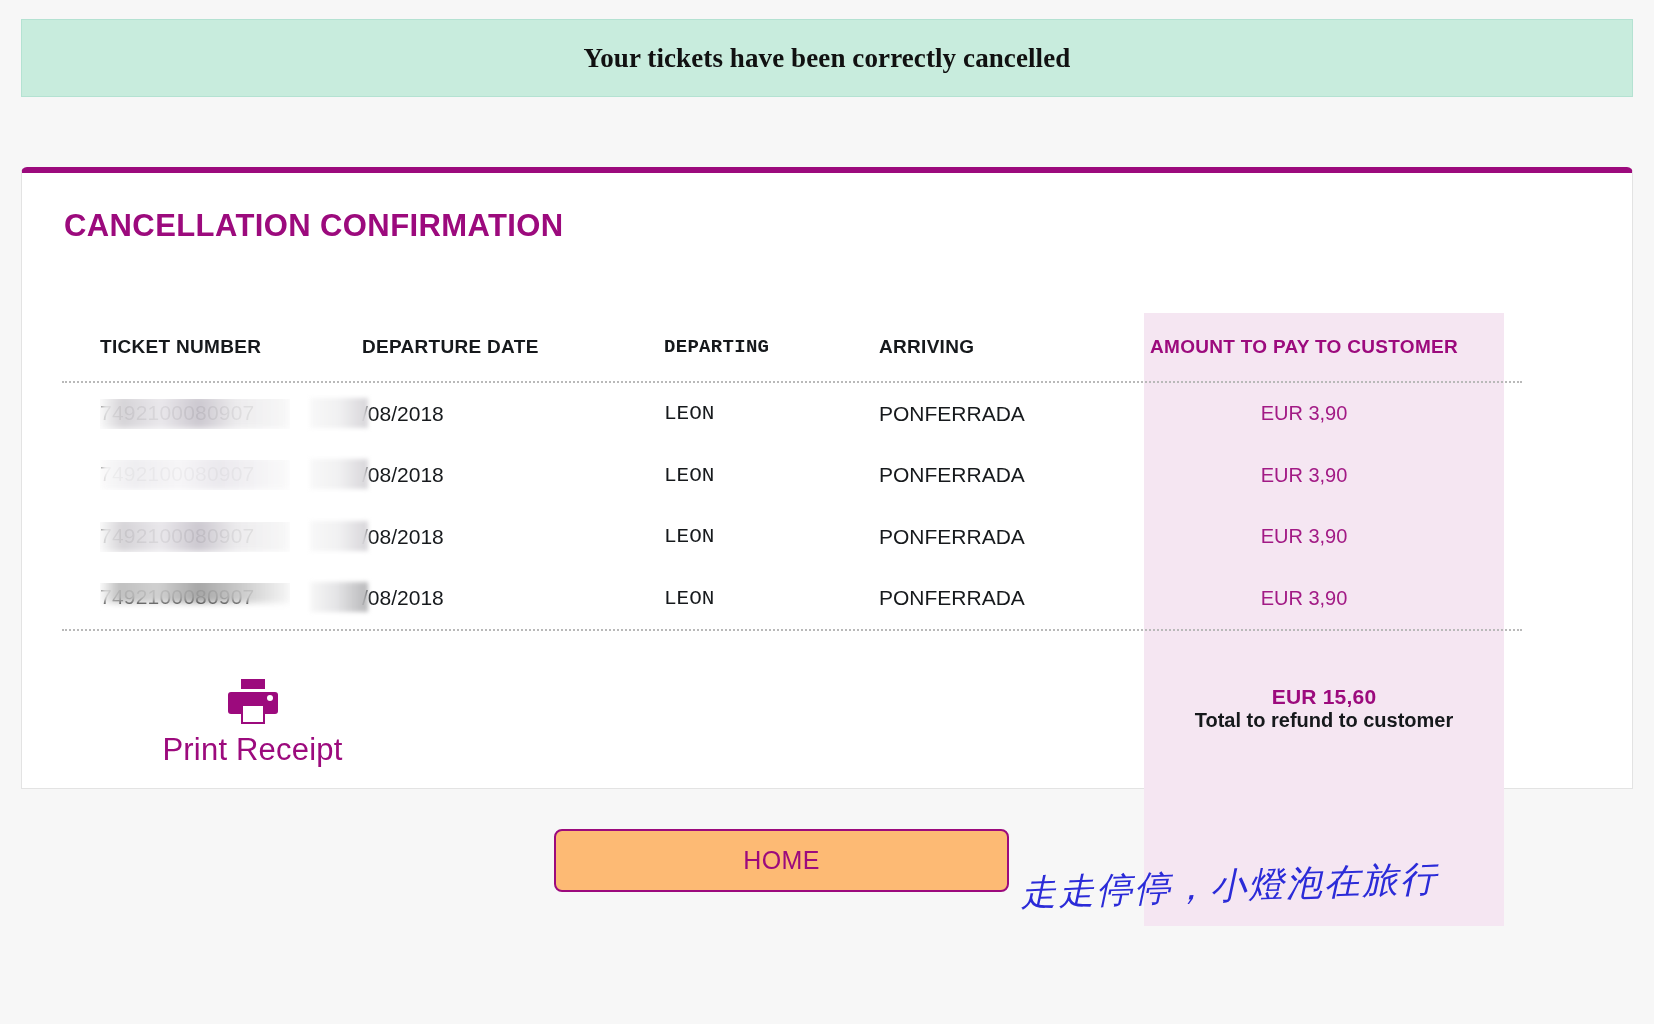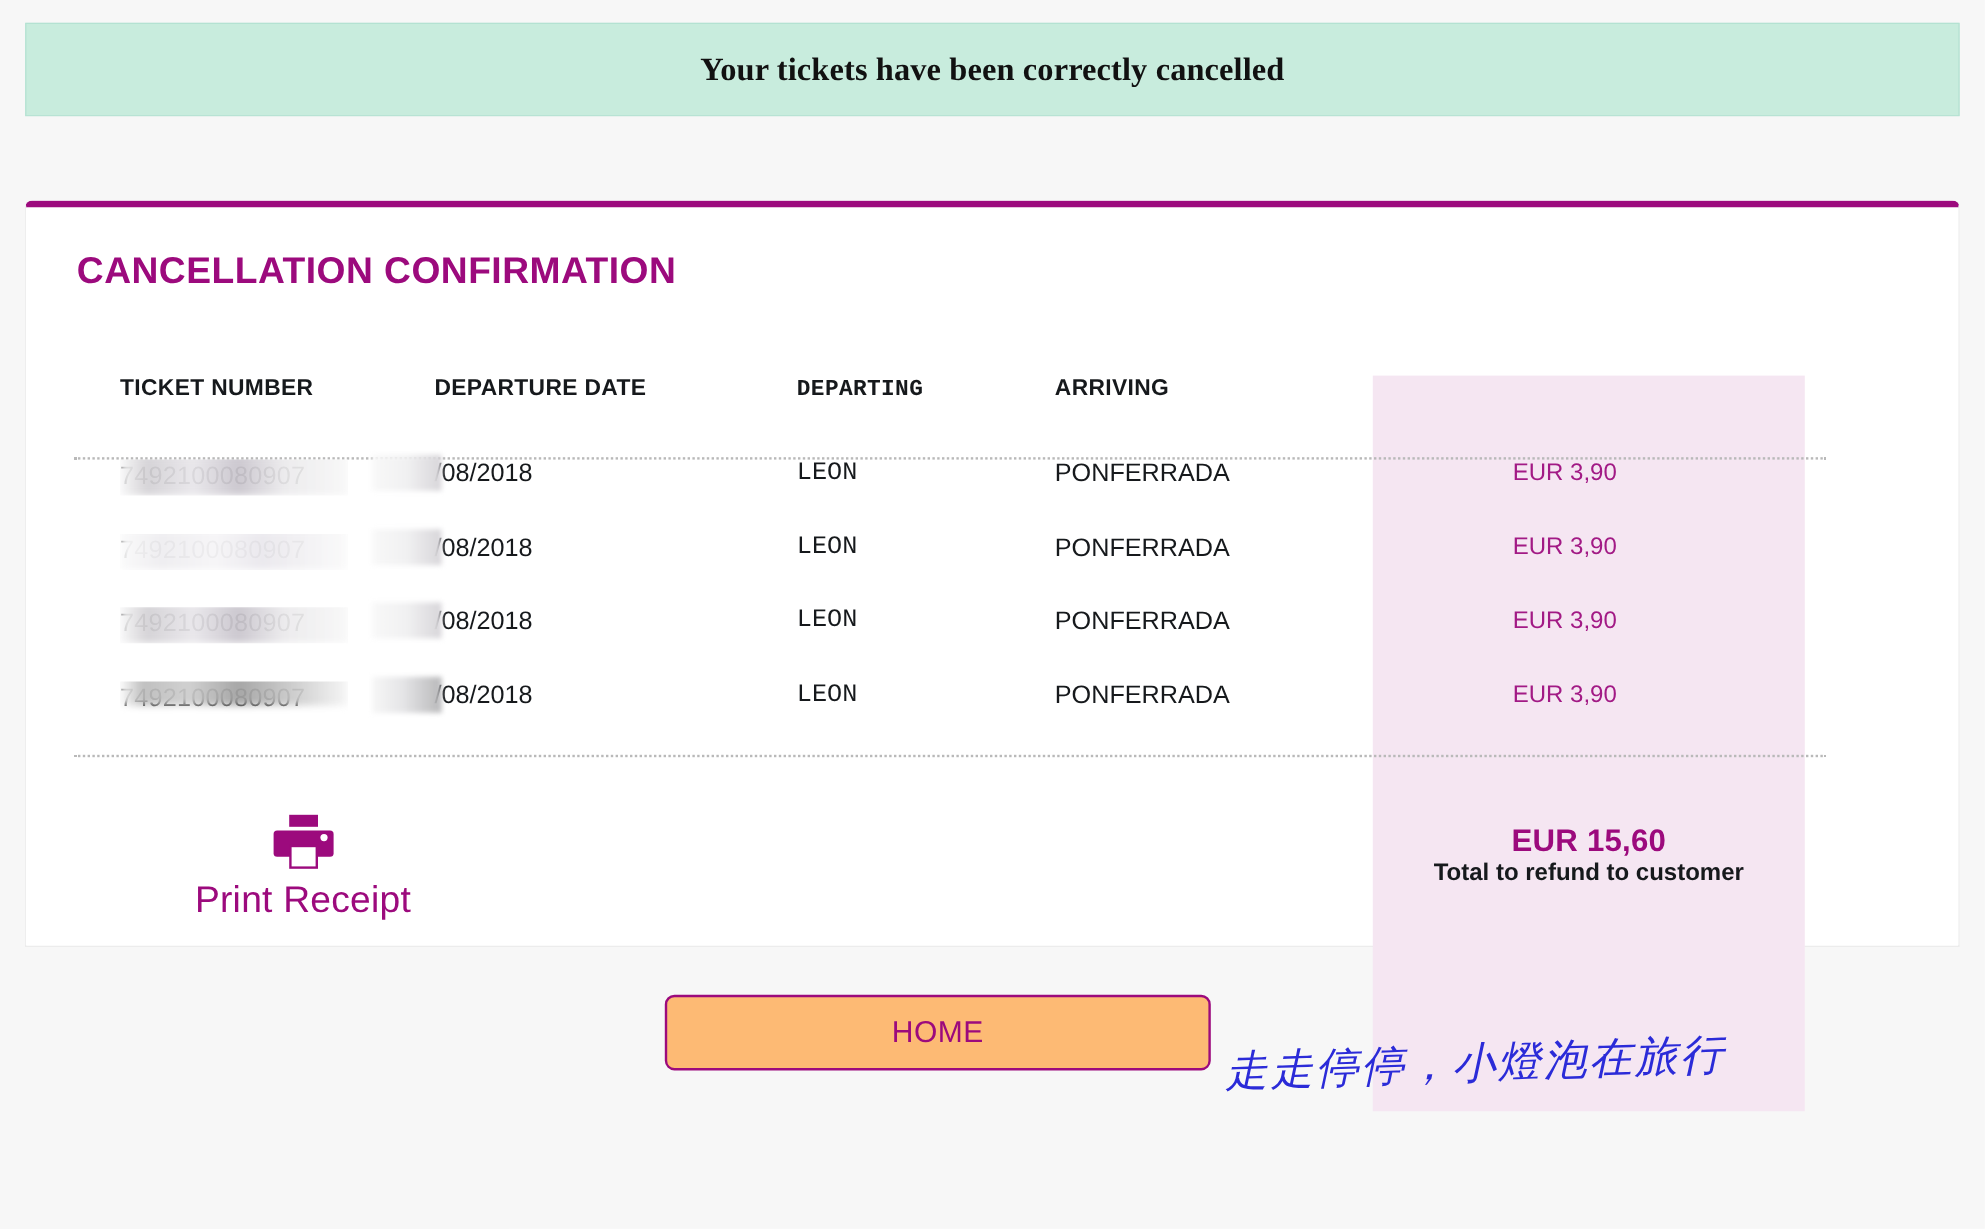--- a/index.html
+++ b/index.html
@@ -83,20 +83,21 @@
 
   
   .table {
     position: absolute;
     left: 40px;
     top: 140px;
     width: 1460px;
   }
   .trow {
     display: flex;
+    align-items: center;
   }
   .thead {
     height: 68px;
   }
   .thead .cell {
     font-size: 19px;
     font-weight: bold;
     color: #16191c;
     letter-spacing: 0.3px;
   }
@@ -207,21 +208,21 @@
 
   
   .total-box {
     position: absolute;
     left: 1122px;
     top: 512px;
     width: 360px;
     text-align: center;
   }
   .total-amount {
-    font-size: 26px;
+    font-size: 21px;
     font-weight: bold;
     color: #9c0a7d;
     letter-spacing: 0.2px;
   }
   .total-caption {
     font-size: 20px;
     font-weight: bold;
     color: #16191c;
   }
 
@@ -292,20 +293,21 @@
 
   <div class="amount-panel"></div>
 
   <div class="table">
 
     <div class="trow thead">
       <div class="cell c-ticket">TICKET NUMBER</div>
       <div class="cell c-date">DEPARTURE DATE</div>
       <div class="cell c-depart">DEPARTING</div>
       <div class="cell c-arrive">ARRIVING</div>
+      <div class="cell c-amount amount">AMOUNT TO PAY TO CUSTOMER</div>
     </div>
 
     <div class="divider"></div>
 
     <div class="tbody">
 
       <div class="trow">
         <div class="c-ticket">
           <div class="blur-block">
             <span class="blurtxt">7492100080907</span>

